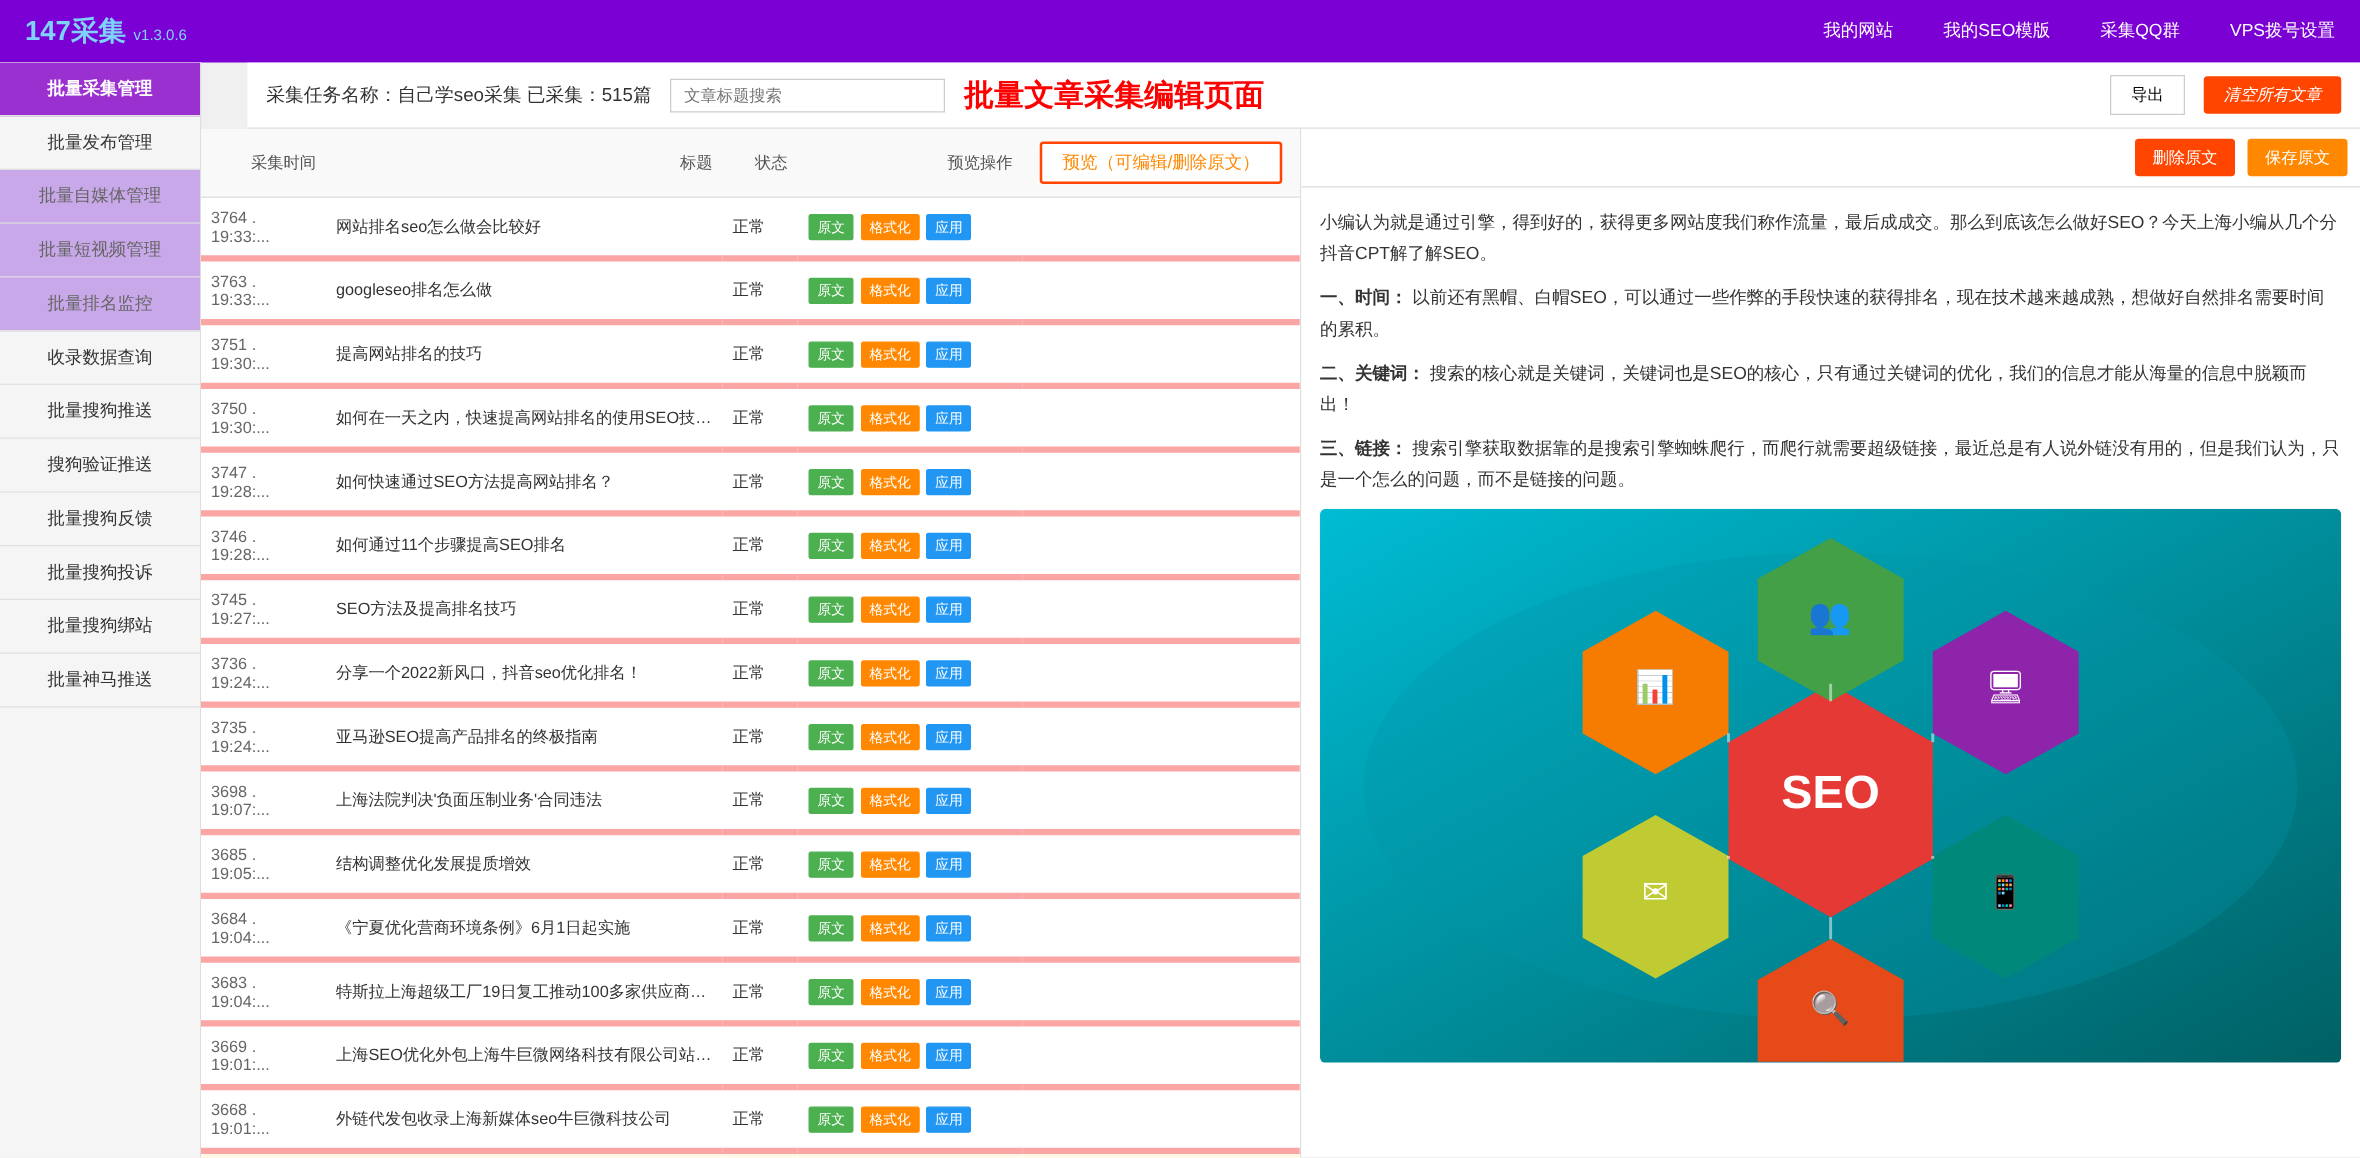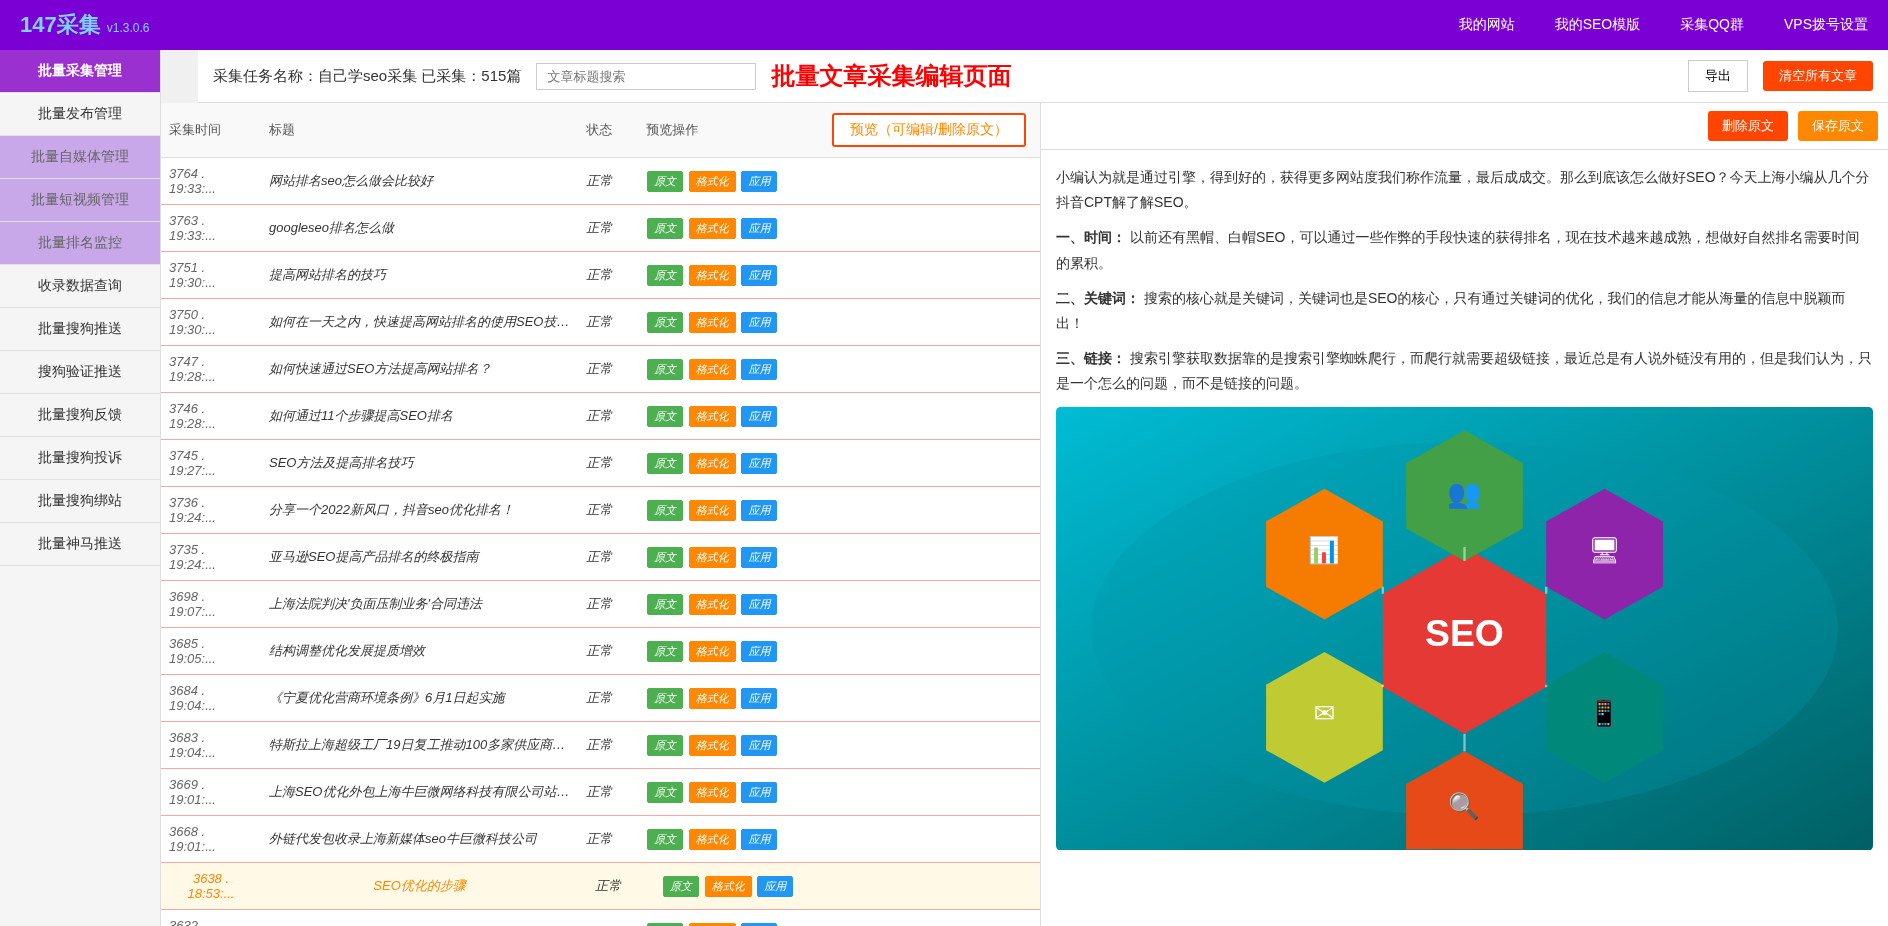--- a/index.html
+++ b/index.html
@@ -112,20 +112,21 @@
       font-size: 13px;
     }
     .btn-clear-all {
       background: #ff4500;
       color: white;
       border: none;
       padding: 6px 16px;
       cursor: pointer;
       font-size: 13px;
       border-radius: 3px;
+      font-style: italic;
     }
 
     
     .table-wrapper {
       display: flex;
       flex: 1;
       overflow: hidden;
     }
 
     
@@ -139,29 +140,28 @@
     table {
       width: 100%;
       border-collapse: collapse;
       background: white;
     }
     table thead tr {
       background: #f9f9f9;
     }
     table thead th {
       padding: 10px 8px;
-      text-align: left;
+      text-align: right;
       font-weight: normal;
       color: #555;
       border-bottom: 1px solid #ddd;
       white-space: nowrap;
     }
     table tbody tr {
-      border-bottom: 1px solid #fca5a5;
-      font-style: italic;
+      border-bottom: 5px solid #fca5a5;
     }
     table tbody tr.highlighted { background: #fff9e6; text-align: center; }
     table tbody tr.highlighted td { color: #ff8800; }
     table tbody td {
       padding: 8px 8px;
       color: #333;
       font-size: 13px;
     }
     .td-time { color: #666; width: 100px; }
     .td-title { max-width: 300px; overflow: hidden; text-overflow: ellipsis; white-space: nowrap; }

